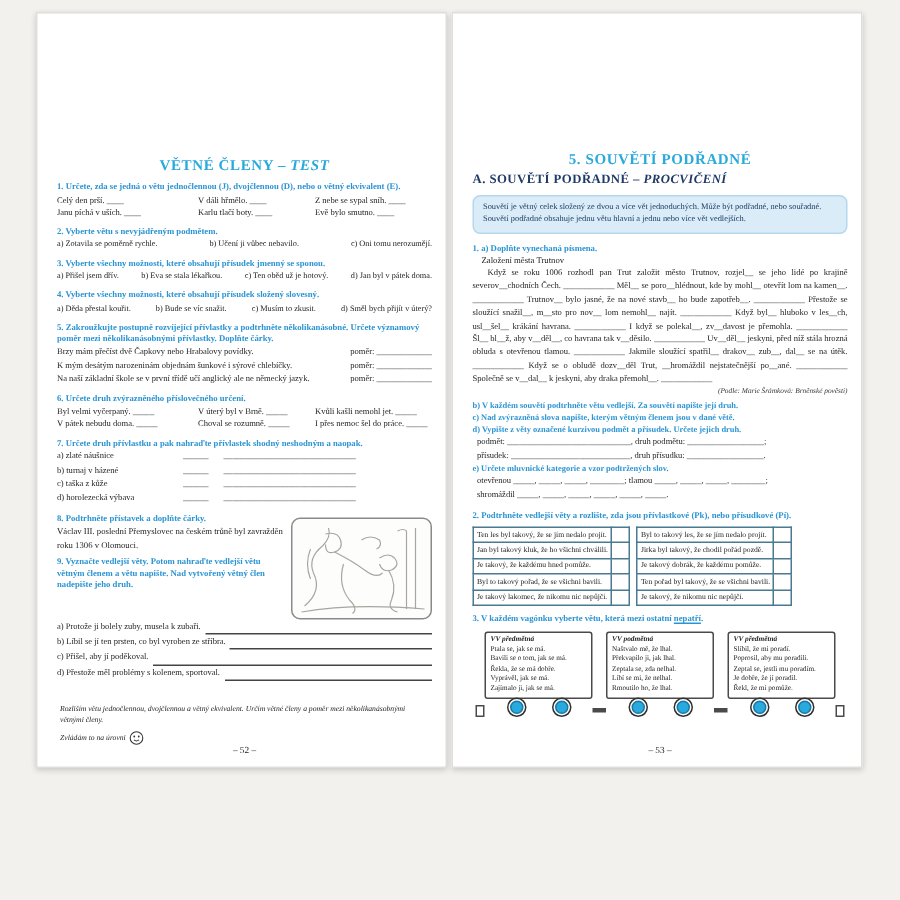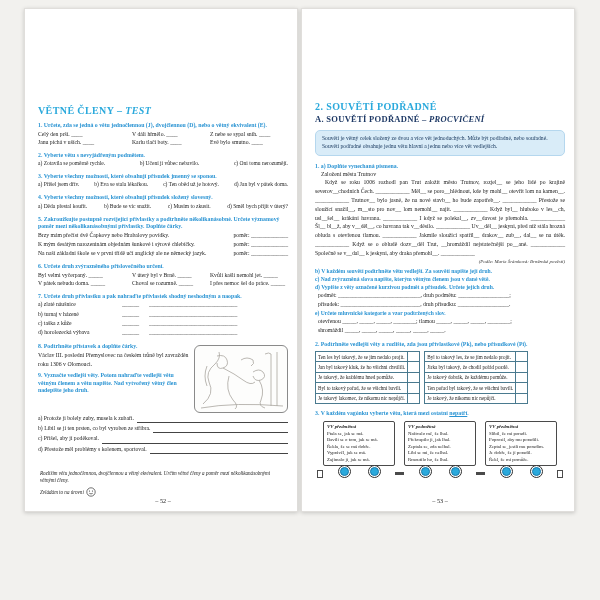--- a/index.html
+++ b/index.html
@@ -14,21 +14,21 @@
     position:absolute;top:8px;height:504px;width:274px;
     background:#ffffff;border:1px solid #e0dedb;
     box-shadow:0 1px 4px rgba(0,0,0,.18);
     box-sizing:border-box;
   }
   #page-left{left:24px;}
   #page-right{left:301px;}
   .page-inner{position:absolute;left:13px;right:9px;top:0;bottom:0;}
 
   
-  .title{color:#2aa9dc;font-weight:bold;font-size:10px;text-align:left;letter-spacing:.4px;}
+  .title{color:#2aa9dc;font-weight:bold;font-size:10px;text-align:center;letter-spacing:.4px;}
   .subtitle{color:#1f3a66;font-weight:bold;font-size:8.5px;letter-spacing:.3px;margin-top:2px;}
   .prompt{color:#2b94d3;font-weight:bold;font-size:5.8px;line-height:1.3;}
   .t{font-size:5.8px;line-height:1.45;color:#1d1d1d;}
   .q{margin-bottom:5px;}
   .row3{display:grid;grid-template-columns:94px 78px 1fr;font-size:5.7px;line-height:1.5;}
   .optrow{display:flex;justify-content:space-between;font-size:5.5px;line-height:1.6;}
   .fill{flex:1;border-bottom:.5px solid #444;height:5px;margin-left:3px;}
   .pagenum{position:absolute;bottom:7px;left:0;right:0;text-align:center;font-size:6.2px;color:#222;}
 
   
@@ -244,21 +244,21 @@
         </svg>
       </div>
     </div>
     <div class="pagenum">– 52 –</div>
   </div>
 </div>
 
 <div class="page" id="page-right">
   <div class="page-inner">
     <div class="rp-content">
-      <div class="title">2. SOUVĚTÍ PODŘADNÉ</div>
+      <div class="title">5. SOUVĚTÍ PODŘADNÉ</div>
       <div class="subtitle"><span>A. SOUVĚTÍ PODŘADNÉ – </span><span class="em">PROCVIČENÍ</span></div>
 
       <div class="infobox">Souvětí je větný celek složený ze dvou a více vět jednoduchých. Může být podřadné, nebo souřadné. Souvětí podřadné obsahuje jednu větu hlavní a jednu nebo více vět vedlejších.</div>
 
       <div>
         <div class="prompt">1. a) Doplňte vynechaná písmena.</div>
         <div class="story-title">Založení města Trutnov</div>
         <div class="story">Když se roku 1006 rozhodl pan Trut založit město Trutnov, rozjel__ se jeho lidé po krajině severov__chodních Čech. ____________ Měl__ se poro__hlédnout, kde by mohl__ otevřít lom na kamen__. ____________ Trutnov__ bylo jasné, že na nové stavb__ ho bude zapotřeb__. ____________ Přestože se sloužící snažil__, m__sto pro nov__ lom nemohl__ najít. ____________ Když byl__ hluboko v les__ch, usl__šel__ krákání havrana. ____________ I když se polekal__, zv__davost je přemohla. ____________ Šl__ bl__ž, aby v__děl__, co havrana tak v__děsilo. ____________ Uv__děl__ jeskyni, před níž stála hrozná obluda s otevřenou tlamou. ____________ Jakmile sloužící spatřil__ drakov__ zub__, dal__ se na útěk. ____________ Když se o obludě dozv__děl Trut, __hromáždil nejstatečnější po__ané. ____________ Společně se v__dal__ k jeskyni, aby draka přemohl__. ____________</div>
         <div class="source">(Podle: Marie Šrámková: Brněnské pověsti)</div>
       </div>

